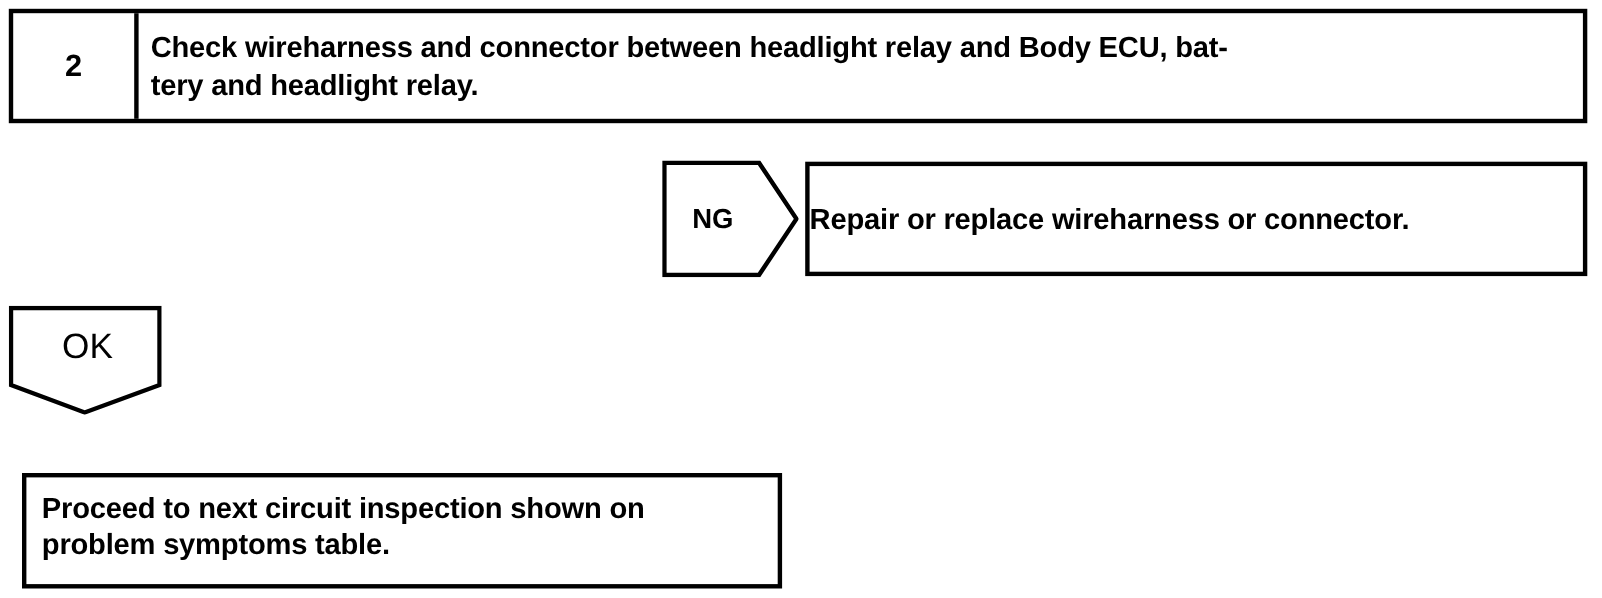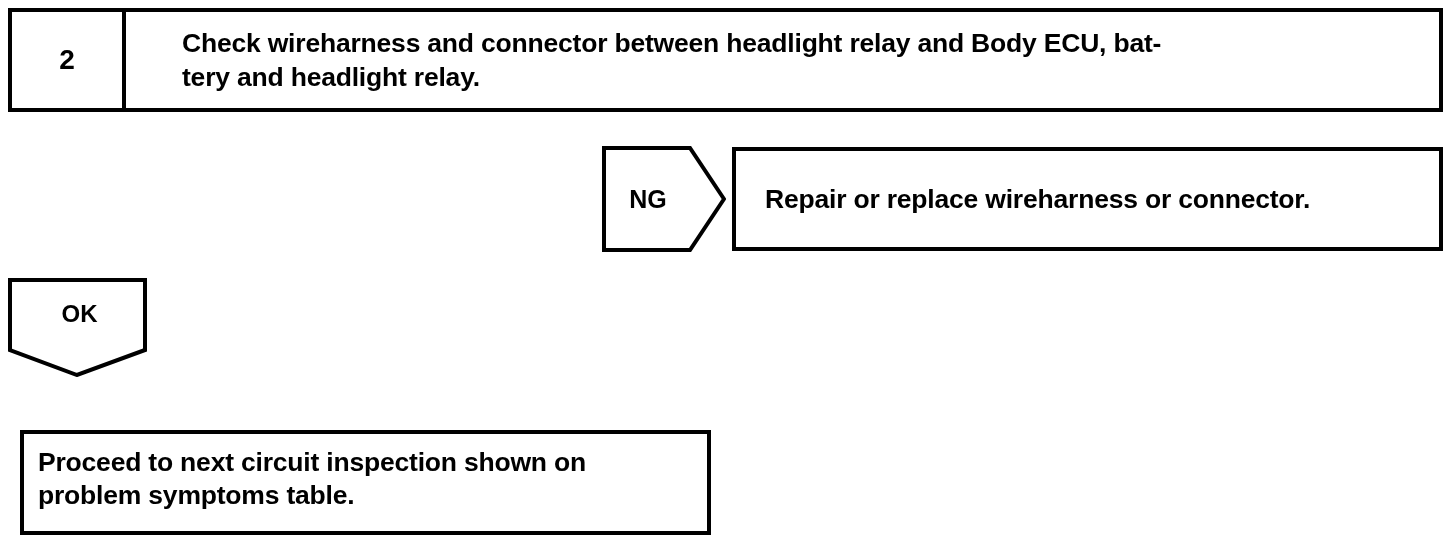--- a/index.html
+++ b/index.html
@@ -54,21 +54,20 @@
     line-height: 1;
   }
   .step-text-cell {
     position: absolute;
     left: 114px;
     top: 0;
     right: 0;
     height: 100%;
     box-sizing: border-box;
     padding: 14px 12px 0 11px;
-    margin-left: 45px;
   }
   .step-text {
     font-size: 26.5px;
     font-weight: bold;
     line-height: 34px;
     letter-spacing: -0.2px;
     white-space: pre-line;
   }
 
   
@@ -103,21 +102,21 @@
     position: absolute;
     left: 732px;
     top: 147px;
     width: 711px;
     height: 104px;
     border: 4px solid #000;
     box-sizing: border-box;
     background: #fff;
     display: flex;
     align-items: center;
-    padding-left: 29px;
+    padding-left: 0;
   }
   .repair-text {
     font-size: 26.5px;
     font-weight: bold;
     letter-spacing: -0.2px;
     line-height: 32px;
   }
 
   
   .ok-arrow {
@@ -134,22 +133,22 @@
   }
   .ok-label {
     position: absolute;
     left: 0;
     top: 0;
     width: 143px;
     height: 72px;
     display: flex;
     align-items: center;
     justify-content: center;
-    font-size: 24px;
-    font-weight: bold;
+    font-size: 32px;
+    font-weight: normal;
     letter-spacing: 0px;
   }
 
   
   .proceed-box {
     position: absolute;
     left: 20px;
     top: 430px;
     width: 691px;
     height: 105px;

